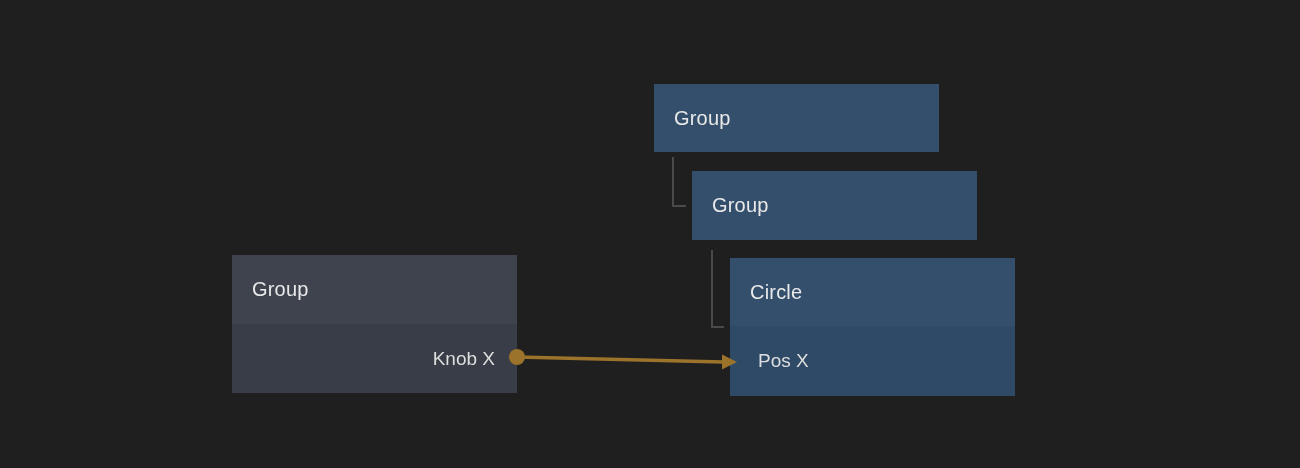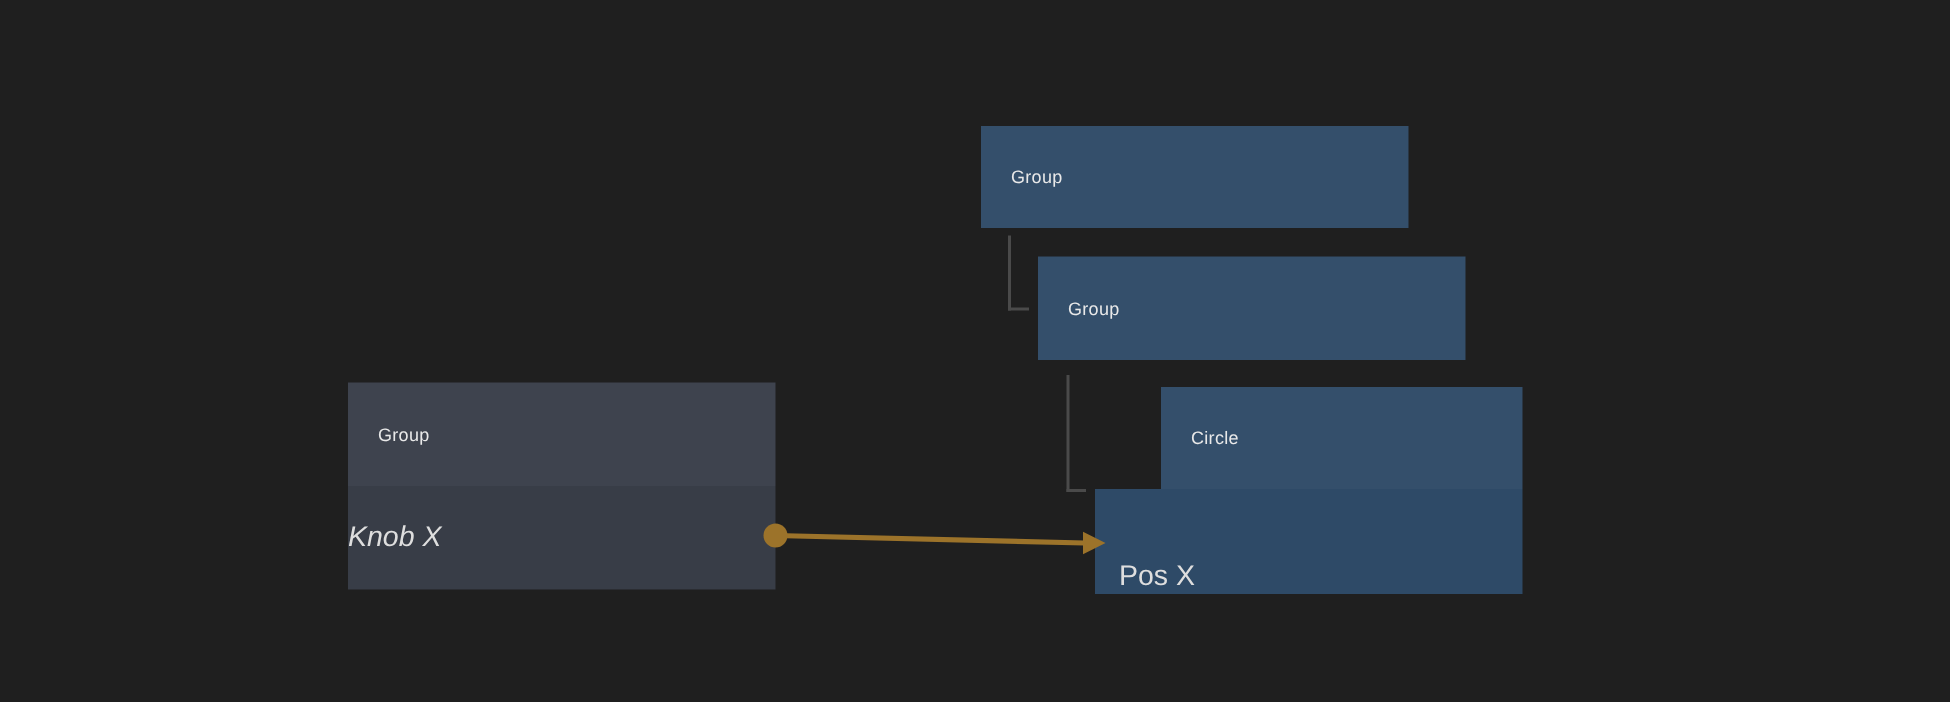--- a/index.html
+++ b/index.html
@@ -18,53 +18,53 @@
   .node {
     position: absolute;
     box-sizing: border-box;
   }
   .node-header {
     box-sizing: border-box;
     display: flex;
     align-items: center;
     padding: 0 20px;
     color: #e9e9e9;
-    font-size: 12px;
+    font-size: 20px;
     letter-spacing: 0.2px;
   }
   .node-body {
     box-sizing: border-box;
   }
   .port-row {
     box-sizing: border-box;
     display: flex;
     align-items: center;
     height: 100%;
     color: #dedede;
     font-size: 19px;
   }
-  .port-row.input { justify-content: flex-start; padding-left: 16px; align-items: flex-end; }
-  .port-row.output { justify-content: flex-start; padding-right: 22px; font-style: italic; }
+  .port-row.input { justify-content: flex-start; padding-left: 28px; }
+  .port-row.output { justify-content: flex-end; padding-right: 22px; }
 
   
   .header-blue { background: #344f6b; }
   .body-blue   { background: #2e4a67; }
 
   
   .header-grey { background: #3e434e; }
   .body-grey   { background: #383d47; }
 
   #node-group-1 { left: 654px; top: 84px;  width: 285px; height: 68px; }
   #node-group-1 .node-header { height: 68px; }
 
   #node-group-2 { left: 692px; top: 171px; width: 285px; height: 69px; }
   #node-group-2 .node-header { height: 69px; }
 
   #node-circle  { left: 730px; top: 258px; width: 285px; height: 138px; }
-  #node-circle .node-header { height: 68px; margin-left: 44px; }
+  #node-circle .node-header { height: 68px; }
   #node-circle .node-body   { height: 70px; }
 
   #node-states  { left: 232px; top: 255px; width: 285px; height: 138px; }
   #node-states .node-header { height: 69px; }
   #node-states .node-body   { height: 69px; }
 
   
   .tree-connector {
     position: absolute;
     border-left: 2px solid #4a4a4a;

